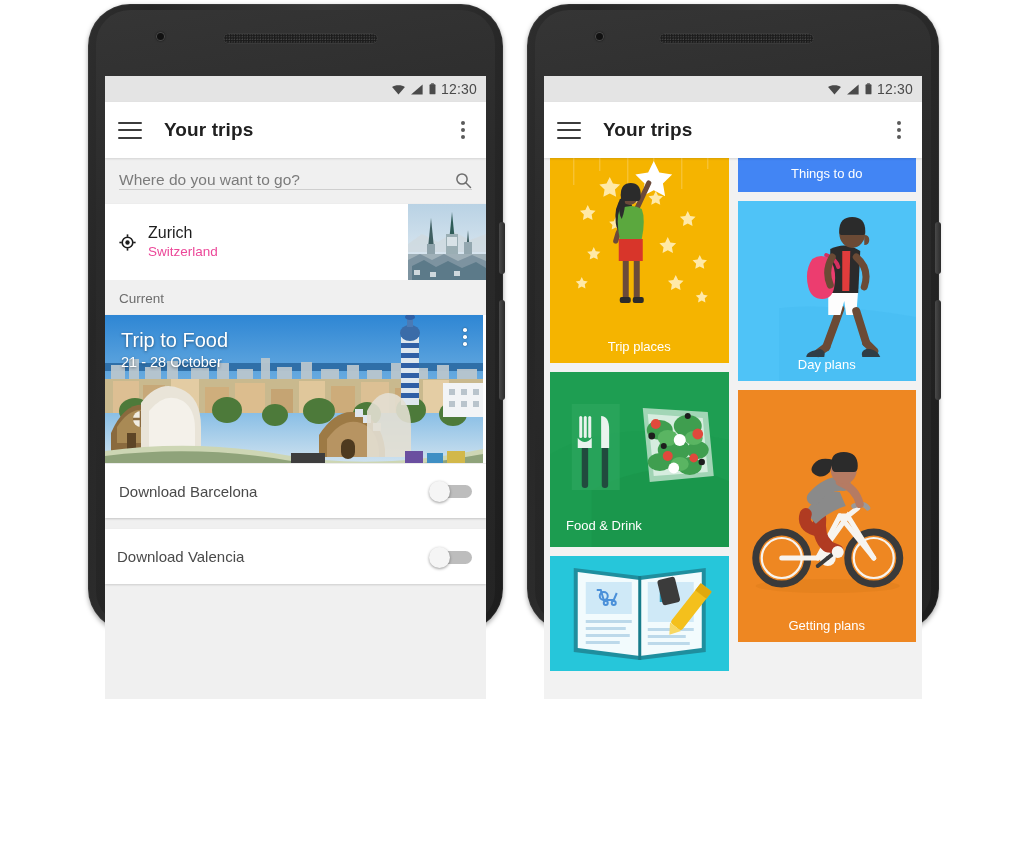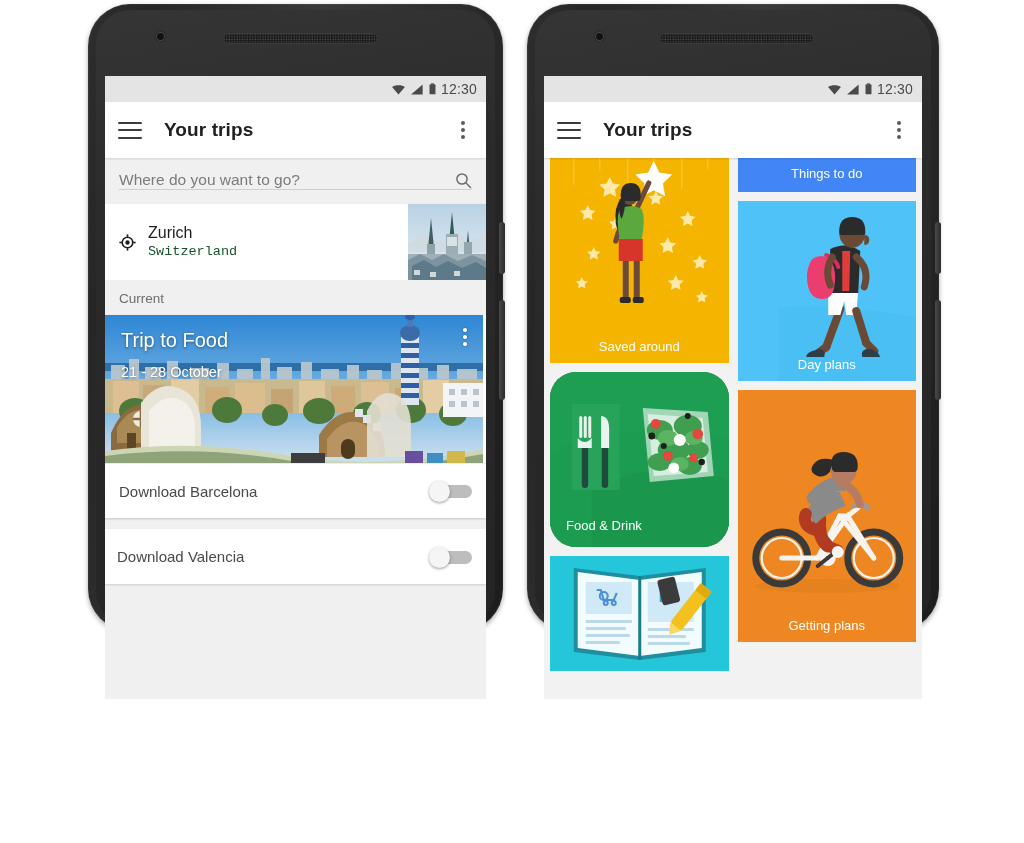--- a/index.html
+++ b/index.html
@@ -62,31 +62,31 @@
   .searchrow{ display:flex; align-items:center; border-bottom:1px solid #cfcfcf;
     }
   .searchrow .ph{ font-size:15.5px; color:#7b7b7b; }
   .search-ic{ margin-left:auto; width:17px; height:17px; }
 
   .place-card{ margin:14px 0 0 0; background:#fff; display:flex;
     box-shadow:0 1px 2px rgba(0,0,0,.18); height:76px; }
   .place-card .txt{ flex:1; display:flex; align-items:center; padding-left:14px; }
   .gps-ic{ width:17px; height:17px; margin-right:12px; flex:none; }
   .place-name{ font-size:16px; color:#1d1d1d; line-height:1.25; }
-  .place-sub{ font-size:13.5px; color:#14532d; line-height:1.3;font-family:Liberation Mono, monospace; }
+  .place-sub{ font-size:13.5px; color:#ec4899; line-height:1.3; }
   .thumb-zurich{ width:78px; height:76px; flex:none; position:relative; overflow:hidden; }
 
   .section-label{ font-size:13.5px; color:#6d6d6d; padding:11px 0 9px 14px; background:#f0f0f0; }
 
   .trip-card{ position:relative; background:#fff; box-shadow:0 1px 2px rgba(0,0,0,.18); }
   .trip-photo{ position:relative; height:148px; overflow:hidden; }
   .trip-overlay{ position:absolute; left:0; top:0; right:0; padding:14px 14px 0 16px;
     color:#fff; text-shadow:0 1px 3px rgba(0,0,0,.45); }
   .trip-title{ font-size:20px; font-weight:400; line-height:1.15; }
-  .trip-dates{ font-size:14.5px; margin-top:12px; }
+  .trip-dates{ font-size:14.5px; margin-top:2px; }
   .trip-kebab{ position:absolute; right:12px; top:13px; width:18px; height:18px;
     display:flex; flex-direction:column; align-items:center; justify-content:space-between; }
   .trip-kebab i{ width:3.6px; height:3.6px; border-radius:50%; background:#fff; display:block;
     box-shadow:0 0 2px rgba(0,0,0,.5); }
 
   .dl-row{ height:55px; display:flex; align-items:center; padding:0 14px;
     background:#fff; border-top:1px solid #ececec; }
   .dl-row:first-of-type{ border-top:none;padding-left:12px; }
   .dl-row .lbl{ font-size:15px; color:#4a4a4a; }
   .toggle{ margin-left:auto; width:43px; height:16px; position:relative; }
@@ -103,21 +103,21 @@
   .col{ flex:1; display:flex; flex-direction:column; gap:9px; }
   .col.l{ margin-top:-7px; }
   .col.r{ margin-top:-7px; }
   .tile{ position:relative; overflow:hidden; }
   .tile .tlabel{ position:absolute; left:0; right:0; bottom:9px; text-align:center;
     color:#fff; font-size:13px; }
   .tile.things  { height:41px; background:#4285F4; }
   .tile.things .tlabel{ bottom:11px; }
   .tile.saved   { height:212px; background:#F5B400; }
   .tile.dayplan { height:180px; background:#4FC3F7;padding-left:41px; }
-  .tile.food    { height:175px; background:#15803d;border-radius:26px; }
+  .tile.food    { height:175px; background:#15803d; }
   .tile.getting { height:252px; background:#EE8722; }
   .tile.guide   { height:115px; background:#26C6DA; }
   svg{display:block}
 </style>
 </head>
 <body>
 
 <div class="stage">
 
   <div class="phone left">
@@ -466,21 +466,21 @@
                 <rect x="71" y="88" width="24" height="22" fill="#d8352a"></rect>
                 <rect x="75" y="110" width="6" height="38" fill="#6b4a3a"></rect>
                 <rect x="86" y="110" width="6" height="38" fill="#6b4a3a"></rect>
                 <rect x="72" y="146" width="11" height="6" rx="2" fill="#2b2b2b"></rect>
                 <rect x="85" y="146" width="11" height="6" rx="2" fill="#2b2b2b"></rect>
                 <ellipse cx="82" cy="44" rx="9" ry="10" fill="#6b4a3a"></ellipse>
                 <path d="M73 44 q0-12 10-12 q10 0 10 12 q0 6 -3 6 l-14 0 q-3 0 -3-6 Z" fill="#2b2b2b"></path>
                 <path d="M72 48 q-2 14 2 20 q4-10 3-20 Z" fill="#2b2b2b"></path>
               </g>
             </svg>
-            <span class="tlabel">Saved around</span>
+            <span class="tlabel">Trip places</span>
           </div>
 
           <div class="tile food">
             <svg viewBox="0 0 183 175" width="100%" height="100%" preserveAspectRatio="xMidYMid slice">
               <rect width="183" height="175" fill="#1E9E52"></rect>
               <path d="M0 84 Q60 44 183 68 L183 175 L0 175 Z" fill="#1b9a4e" opacity=".55"></path>
               <path d="M183 110 Q120 80 44 118 L44 175 L183 175 Z" fill="#189246" opacity=".45"></path>
 
               <rect x="24" y="32" width="48" height="86" fill="#2ea85f" opacity=".65"></rect>
 

